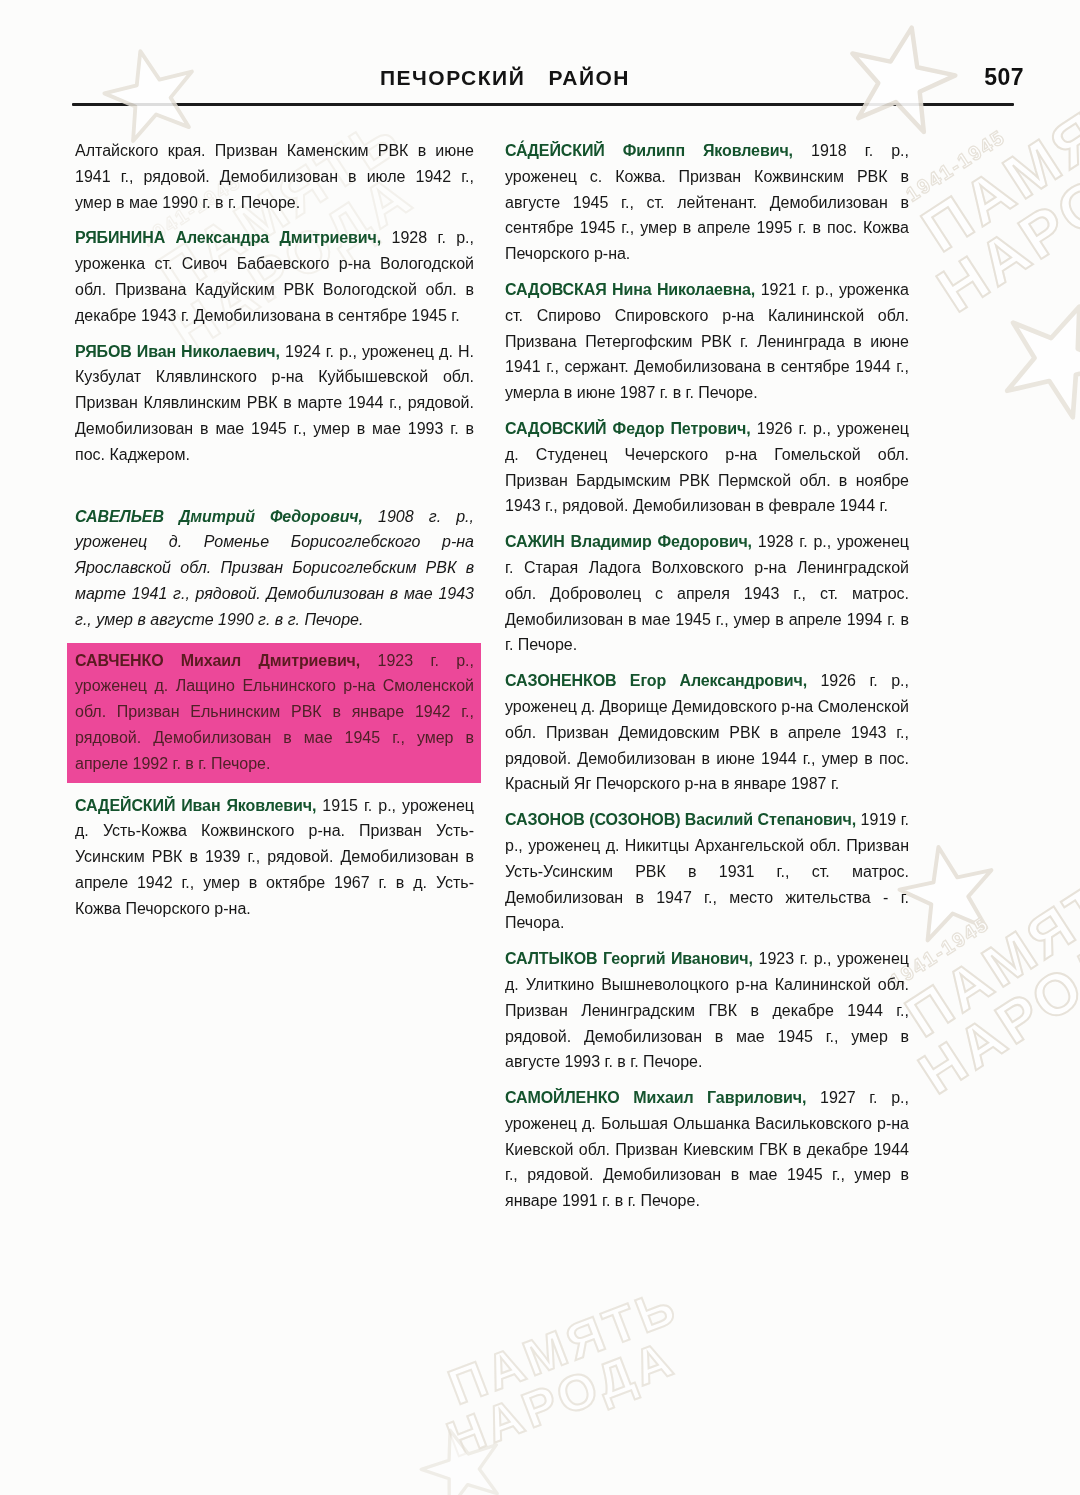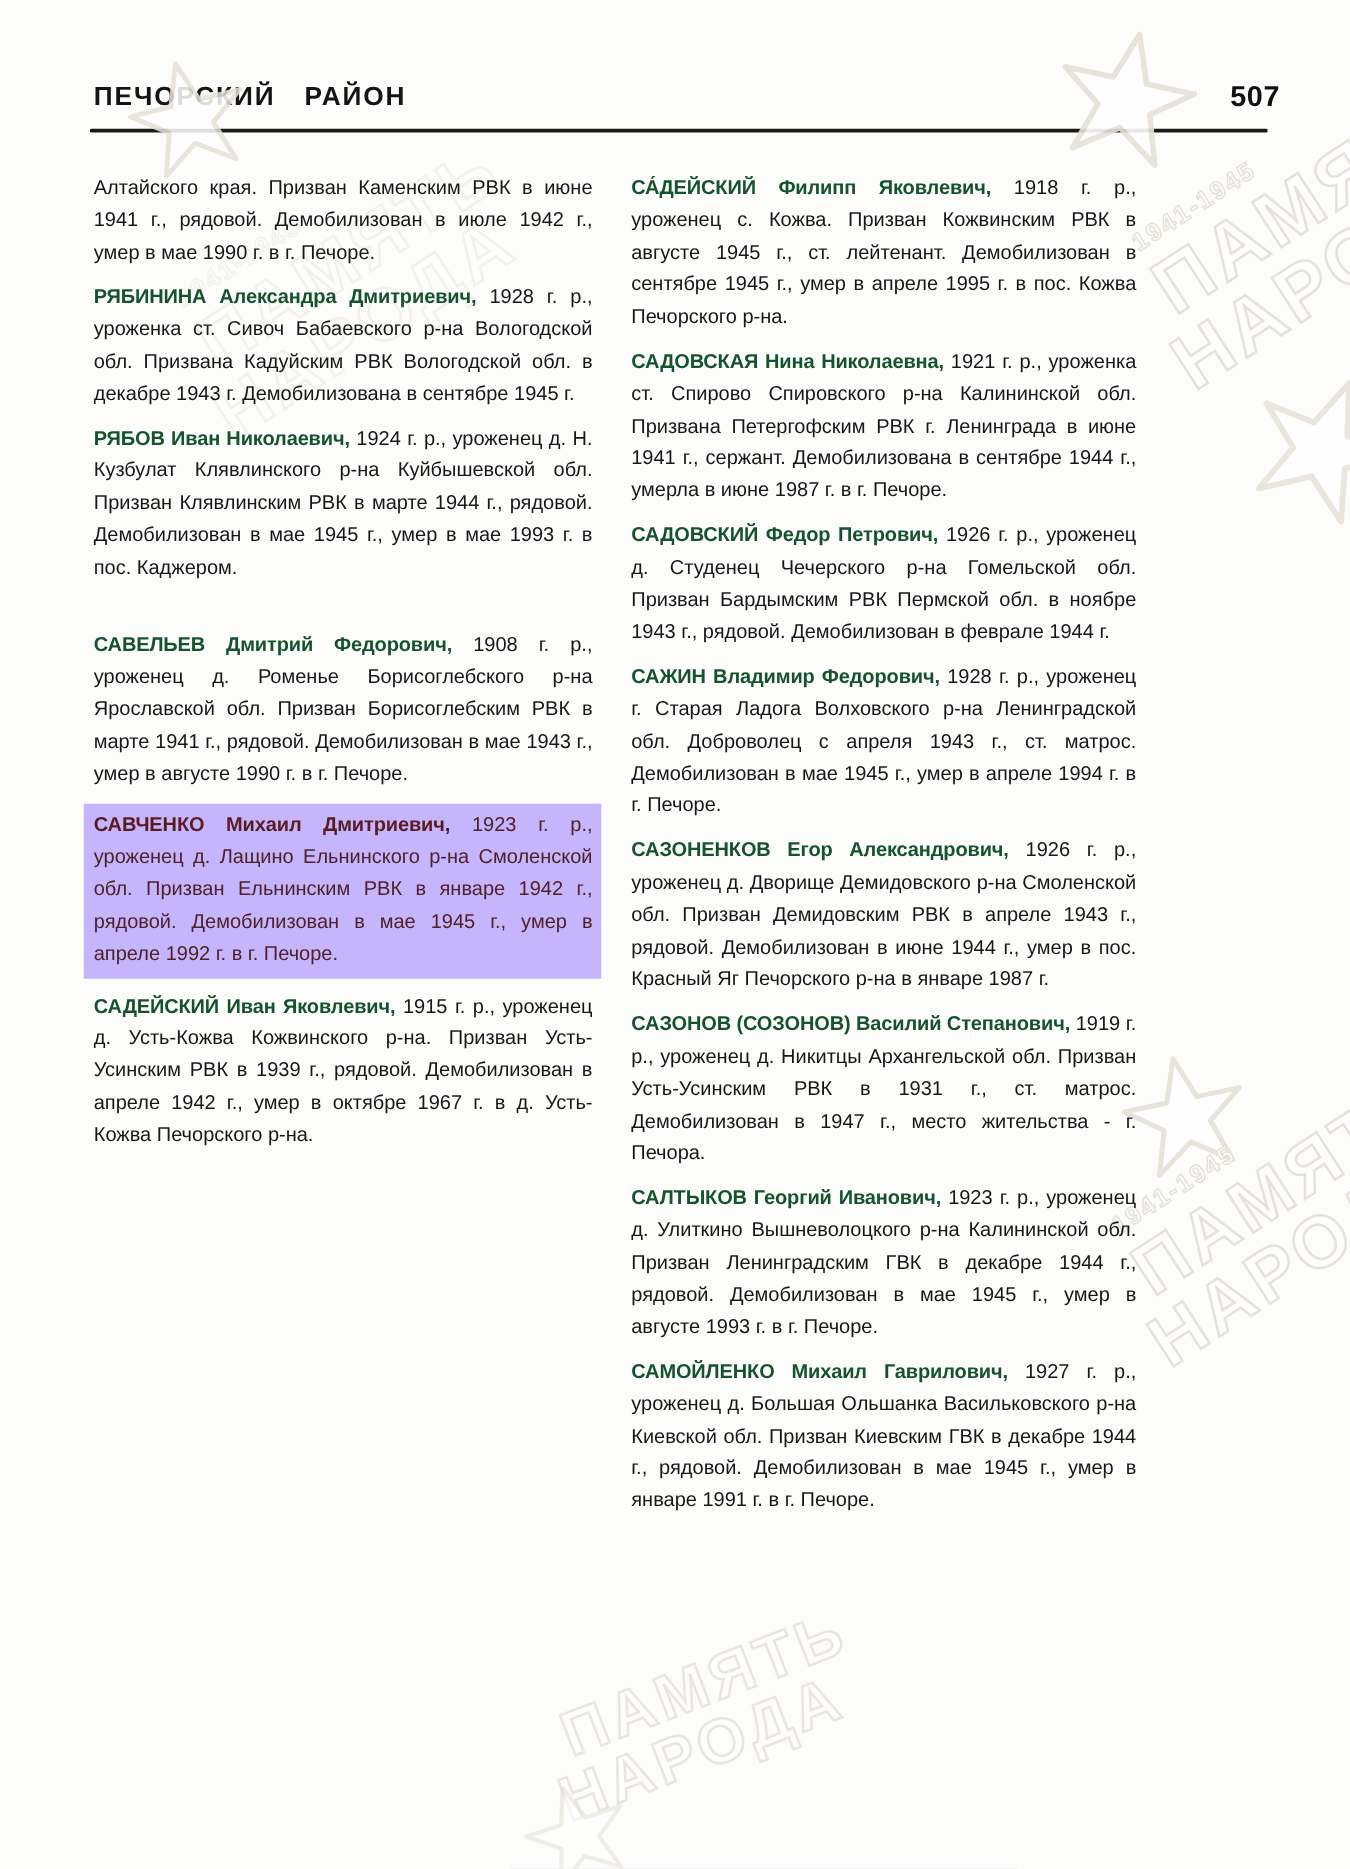--- a/index.html
+++ b/index.html
@@ -7,21 +7,21 @@
     position:relative;
     width:1080px;height:1495px;
     background:#fcfcfb;
     overflow:hidden;
     font-family:"Liberation Sans","DejaVu Sans",sans-serif;
     color:#161616;
   }
   
   .hdr-title{
     position:absolute;left:75px;top:66px;width:860px;
-    text-align:left;
+    text-align:center;
     font-size:21px;font-weight:bold;letter-spacing:1.5px;word-spacing:16px;
     color:#141414;
   }
   .hdr-page{
     position:absolute;right:56px;top:64px;
     font-size:23px;font-weight:bold;color:#101010;letter-spacing:.5px;text-align:right;
   }
   .hdr-rule{
     position:absolute;left:72px;right:66px;top:103px;height:3px;
     background:#1b1b1b;border-radius:1px;
@@ -30,23 +30,23 @@
   .col{position:absolute;top:138px;z-index:2;}
   .col-left{left:75px;width:399px;}
   .col-right{left:505px;width:404px;}
   .entry{
     margin:0 0 10px 0;
     font-size:16px;line-height:25.8px;
     text-align:justify;
     color:#171717;
   }
   .entry .nm{font-weight:bold;color:#14532d;letter-spacing:-0.1px;}
-  .section-gap{margin-top:36px;}
+  .section-gap{margin-top:36px;font-style:italic;}
   .hl{
-    background:#c4b5fd;
+    background:#ec4899;
     color:#4e2127;
     margin-left:-8px;margin-right:-7px;
     padding:5px 7px 6px 8px;
   }
   .hl .nm{color:#5a1b20;}
   
   .wm{position:absolute;z-index:1;pointer-events:none;}
   .wm-text{
     font-weight:bold;
     color:#ffffff;

